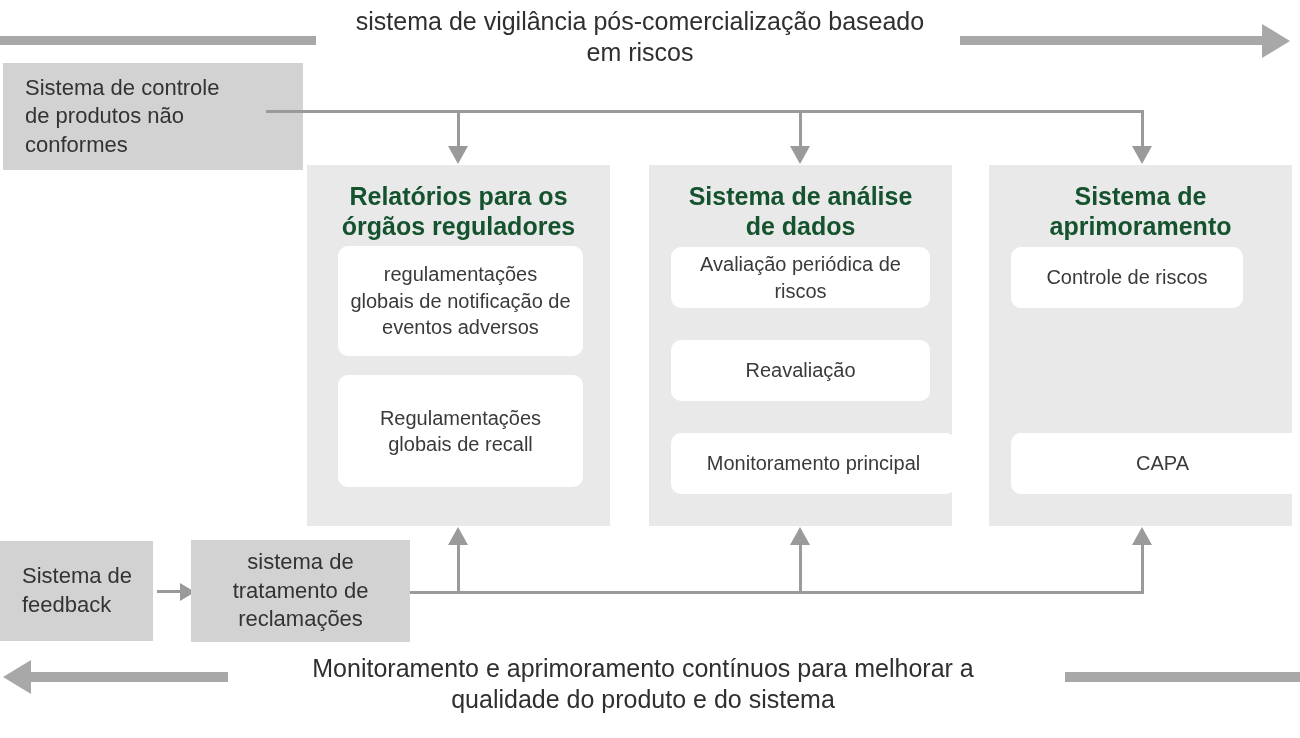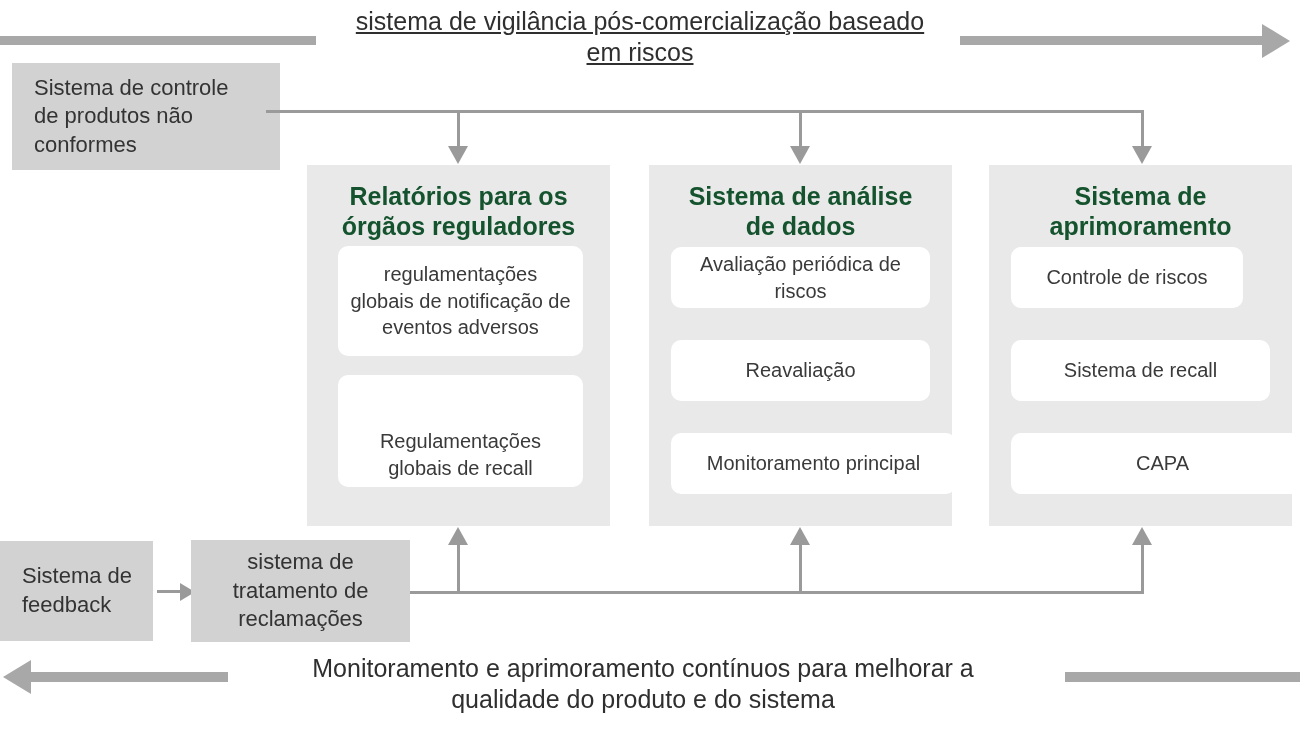--- a/index.html
+++ b/index.html
@@ -118,29 +118,29 @@
     border-left: 15px solid #9a9a9a;
   }
 </style>
 </head>
 <body>
 
 <div id="canvas">
 
   <div class="abs bar" style="left:0px; top:36px; width:316px; height:9px;"></div>
 
-  <div class="abs banner-caption" style="left:325px; top:6px; width:630px;text-decoration:underline;">
+  <div class="abs banner-caption" style="left:325px; top:6px; width:630px;">
     <div>sistema de vigilância pós-comercialização baseado</div>
     <div>em riscos</div>
   </div>
 
   <div class="abs bar" style="left:960px; top:36px; width:305px; height:9px;"></div>
   <div class="abs arrowhead-right" style="left:1262px; top:24px;"></div>
 
-  <div class="abs solid-box left-align" style="left:12px; top:63px; width:268px; height:107px;">
+  <div class="abs solid-box left-align" style="left:3px; top:63px; width:300px; height:107px;">
     <div>
       <div>Sistema de controle</div>
       <div>de produtos não</div>
       <div>conformes</div>
     </div>
   </div>
 
   <div class="abs hline" style="left:266px; top:110px; width:878px;"></div>
 
   <div class="abs vline" style="left:457px; top:110px; height:38px;"></div>
@@ -153,21 +153,21 @@
   <div class="abs tri-down" style="left:1132px; top:146px;"></div>
 
   <div class="abs panel" style="left:307px; top:165px; width:303px; height:361px;">
     <div class="panel-title">
       <div>Relatórios para os</div>
       <div>órgãos reguladores</div>
     </div>
     <div class="card" style="position:absolute; left:31px; top:81px; width:245px; height:110px;">
       <span>regulamentações globais de notificação de eventos adversos</span>
     </div>
-    <div class="card" style="position:absolute; left:31px; top:210px; width:245px; height:112px;align-items:flex-end;">
+    <div class="card" style="position:absolute; left:31px; top:210px; width:245px; height:112px;">
       <span>Regulamentações globais de recall</span>
     </div>
   </div>
 
   <div class="abs panel" style="left:649px; top:165px; width:303px; height:361px;">
     <div class="panel-title">
       <div>Sistema de análise</div>
       <div>de dados</div>
     </div>
     <div class="card" style="position:absolute; left:22px; top:82px; width:259px; height:61px;">
@@ -181,23 +181,20 @@
     </div>
   </div>
 
   <div class="abs panel" style="left:989px; top:165px; width:303px; height:361px;">
     <div class="panel-title">
       <div>Sistema de</div>
       <div>aprimoramento</div>
     </div>
     <div class="card" style="position:absolute; left:22px; top:82px; width:232px; height:61px;">
       <span>Controle de riscos</span>
-    </div>
-    <div class="card" style="position:absolute; left:22px; top:175px; width:259px; height:61px;">
-      <span>Sistema de recall</span>
     </div>
     <div class="card" style="position:absolute; left:22px; top:268px; width:303px; height:61px;">
       <span>CAPA</span>
     </div>
   </div>
 
   <div class="abs hline" style="left:409px; top:591px; width:735px;"></div>
 
   <div class="abs vline" style="left:457px; top:545px; height:47px;"></div>
   <div class="abs tri-up" style="left:448px; top:527px;"></div>

